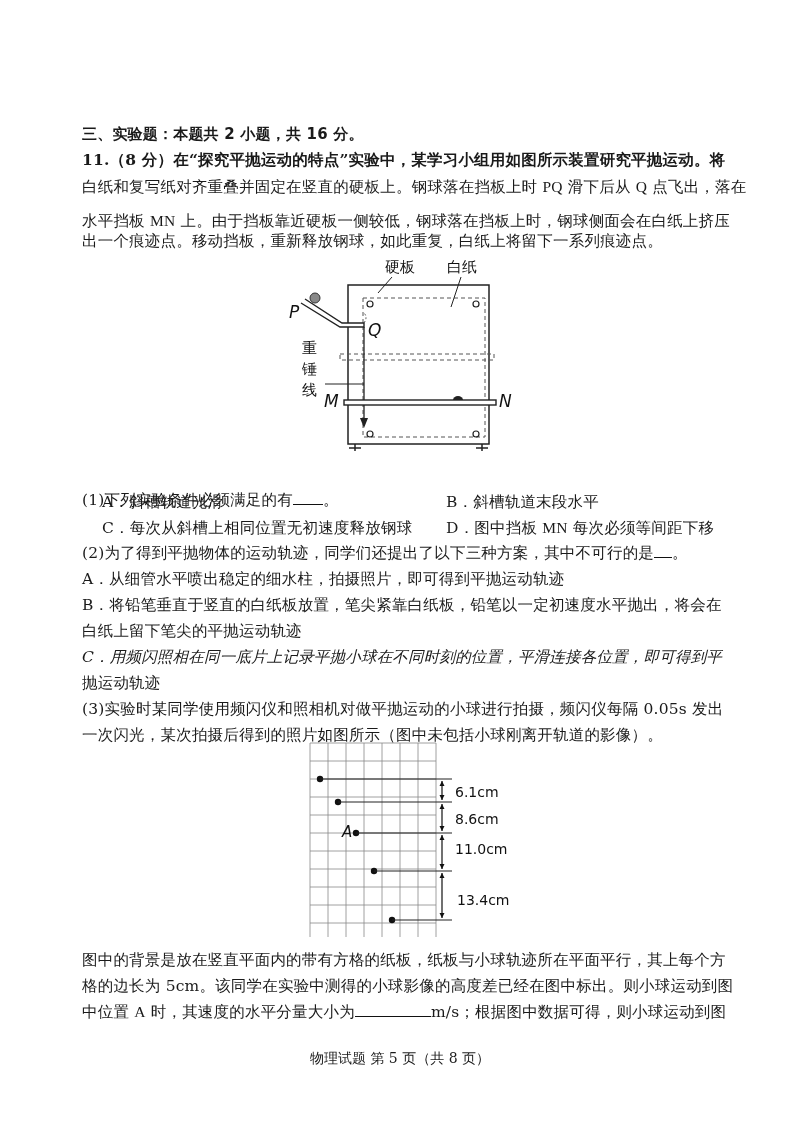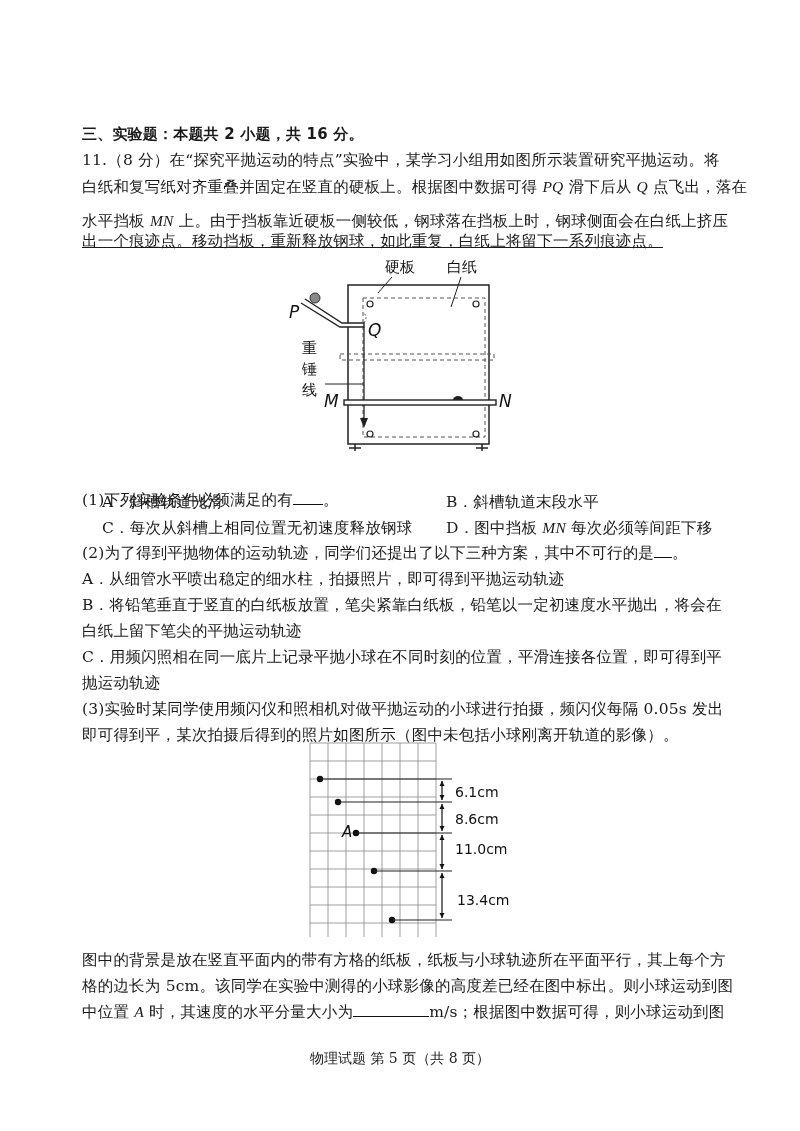--- a/index.html
+++ b/index.html
@@ -2,41 +2,41 @@
 <html><head>
 <meta charset="utf-8">
 <style>
   html, body { margin: 0; padding: 0; background: #ffffff; }
   body { width: 800px; height: 1131px; position: relative; overflow: hidden;
          font-family: "DejaVu Serif", "Liberation Serif", serif; color: #1a1a1a; }
   .line { position: absolute; left: 76px; font-size: 15.5px; line-height: 20px; white-space: nowrap; letter-spacing: 0.2px; margin-left: 6px; }
   .bold { font-weight: bold; font-family: "DejaVu Sans", "Liberation Sans", sans-serif; font-size: 15px; }
   .ind { left: 96px; }
   .colB { left: 440px; }
-  .it { font-style: italic; font-family: "Liberation Serif", serif; }
+  .it { font-family: "Liberation Serif", serif; }
   .blank { display: inline-block; border-bottom: 1.5px solid #111; height: 14px; vertical-align: baseline; }
   .footer { position: absolute; left: 0; width: 800px; text-align: center; top: 1049px; font-size: 14px; line-height: 18px; }
   svg text { font-family: "DejaVu Sans", "Liberation Sans", sans-serif; }
   .fig { position: absolute; }
 </style>
 </head>
 <body>
 
 <div class="line bold" style="top:124px;">三、实验题：本题共 2 小题，共 16 分。</div>
 
-<div class="line" style="top:150px;">
+<div class="line" style="top:150px;font-weight:bold;">
   <span>11.</span><span>（8 分）</span><span>在“探究平抛运动的特点”实验中，某学习小组用如图所示装置研究平抛运动。将</span>
 </div>
 <div class="line" style="top:177px;">
-  <span>白纸和复写纸对齐重叠并固定在竖直的硬板上。根据图中数据可得 </span><span class="it">PQ</span><span> 滑下后从 </span><span class="it">Q</span><span> 点飞出，落在</span>
+  <span>白纸和复写纸对齐重叠并固定在竖直的硬板上。钢球落在挡板上时 </span><span class="it">PQ</span><span> 滑下后从 </span><span class="it">Q</span><span> 点飞出，落在</span>
 </div>
 <div class="line" style="top:211px;">
   <span>水平挡板 </span><span class="it">MN</span><span> 上。由于挡板靠近硬板一侧较低，钢球落在挡板上时，钢球侧面会在白纸上挤压</span>
 </div>
-<div class="line" style="top:231px;text-decoration:underline;">出一个痕迹点。移动挡板，重新释放钢球，如此重复，白纸上将留下一系列痕迹点。</div>
+<div class="line" style="top:231px;">出一个痕迹点。移动挡板，重新释放钢球，如此重复，白纸上将留下一系列痕迹点。</div>
 
 <svg class="fig" style="left:285px; top:250px;" width="240" height="205" viewBox="0 0 240 205">
 
   <rect x="63" y="35" width="141" height="159" fill="none" stroke="#222" stroke-width="1.5"></rect>
 
   <rect x="78" y="48" width="122" height="139" fill="none" stroke="#555" stroke-width="1" stroke-dasharray="4,3"></rect>
 
   <circle cx="85" cy="54" r="3" fill="none" stroke="#222" stroke-width="1.2"></circle>
   <circle cx="191" cy="54" r="3" fill="none" stroke="#222" stroke-width="1.2"></circle>
   <circle cx="85" cy="184" r="3" fill="none" stroke="#222" stroke-width="1.2"></circle>
@@ -82,25 +82,25 @@
 <div class="line colB" style="top:518px;text-align:center;">
   <span>D．图中挡板 </span><span class="it">MN</span><span> 每次必须等间距下移</span>
 </div>
 
 <div class="line" style="top:543px;">
   <span>(2)为了得到平抛物体的运动轨迹，同学们还提出了以下三种方案，其中不可行的是</span><span class="blank" style="width:18px;"></span><span>。</span>
 </div>
 <div class="line" style="top:569px;">A．从细管水平喷出稳定的细水柱，拍摄照片，即可得到平抛运动轨迹</div>
 <div class="line" style="top:595px;">B．将铅笔垂直于竖直的白纸板放置，笔尖紧靠白纸板，铅笔以一定初速度水平抛出，将会在</div>
 <div class="line" style="top:621px;text-align:center;">白纸上留下笔尖的平抛运动轨迹</div>
-<div class="line" style="top:647px;">C．用频闪照相在同一底片上记录平抛小球在不同时刻的位置，平滑连接各位置，即可得到平</div>
+<div class="line" style="top:647px;font-style:italic;">C．用频闪照相在同一底片上记录平抛小球在不同时刻的位置，平滑连接各位置，即可得到平</div>
 <div class="line" style="top:673px;text-align:center;">抛运动轨迹</div>
 
 <div class="line" style="top:699px;">(3)实验时某同学使用频闪仪和照相机对做平抛运动的小球进行拍摄，频闪仪每隔 0.05s 发出</div>
-<div class="line" style="top:725px;">即可得到平，某次拍摄后得到的照片如图所示（图中未包括小球刚离开轨道的影像）。</div>
+<div class="line" style="top:725px;">一次闪光，某次拍摄后得到的照片如图所示（图中未包括小球刚离开轨道的影像）。</div>
 
 <svg class="fig" id="grid-fig" style="left:300px; top:735px;" width="220" height="202" viewBox="0 0 220 202">
   <g id="grid-lines">
       <line x1="10" y1="8" x2="10" y2="206" stroke="#888" stroke-width="0.8"></line>
       <line x1="28" y1="8" x2="28" y2="206" stroke="#888" stroke-width="0.8"></line>
       <line x1="46" y1="8" x2="46" y2="206" stroke="#888" stroke-width="0.8"></line>
       <line x1="64" y1="8" x2="64" y2="206" stroke="#888" stroke-width="0.8"></line>
       <line x1="82" y1="8" x2="82" y2="206" stroke="#888" stroke-width="0.8"></line>
       <line x1="100" y1="8" x2="100" y2="206" stroke="#888" stroke-width="0.8"></line>
       <line x1="118" y1="8" x2="118" y2="206" stroke="#888" stroke-width="0.8"></line>

